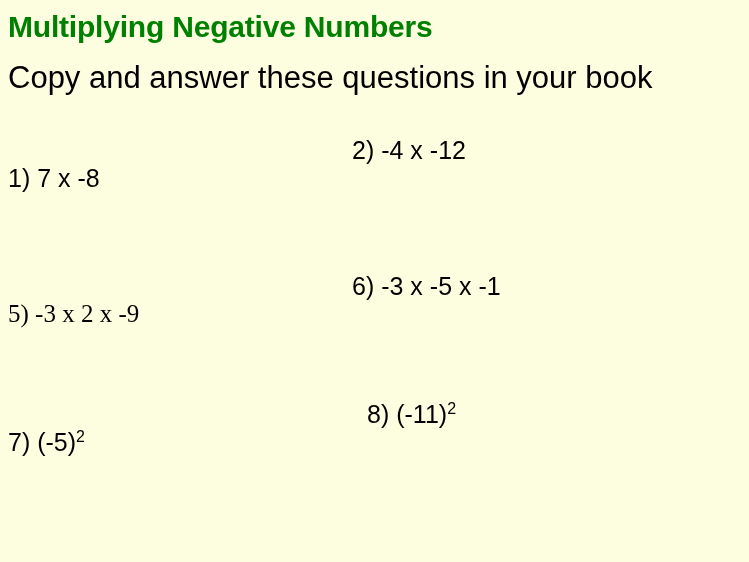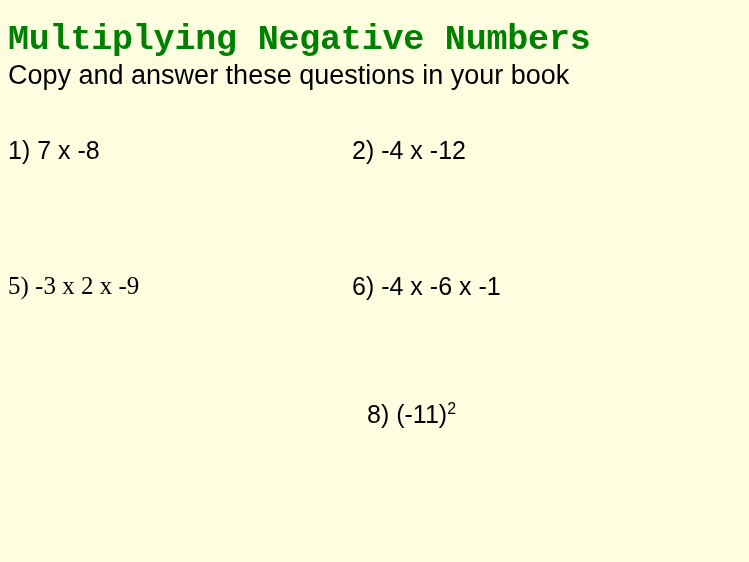--- a/index.html
+++ b/index.html
@@ -16,53 +16,52 @@
   .slide {
     position: relative;
     width: 749px;
     height: 562px;
     background: #FDFDE0;
     box-sizing: border-box;
   }
   .title {
     position: absolute;
     left: 8px;
-    top: 20px;
-    font-size: 35px;
+    top: 10px;
+    font-size: 30px;
     font-weight: bold;
     color: #008000;
     letter-spacing: -0.2px;
     white-space: nowrap;
-    font-family: Liberation Mono, monospace;
   }
   .subtitle {
     position: absolute;
     left: 8px;
     top: 60px;
-    font-size: 27px;
+    font-size: 31px;
     color: #000000;
     white-space: nowrap;
   }
   .questions {
     position: absolute;
     left: 0;
     top: 118px;
     width: 749px;
   }
   .q-row {
     position: relative;
     height: 127px;
   }
   .q-item {
     position: absolute;
     font-size: 25px;
     color: #000000;
     white-space: nowrap;
   }
-  .q-left  { left: 8px; }
+  .q-left  { left: 8px; margin-top: 28px; }
   .q-right { left: 352px; text-align: center; }
   
   .row-0 .q-left  { left: 8px;  top: 18px; }
   .row-0 .q-right { left: 352px; top: 18px; }
   .row-1 .q-left  { left: 8px;  top: 26px; }
   .row-1 .q-right { left: 356px; top: 26px; }
   .row-2 .q-left  { left: 8px;  top: 27px; font-family: Liberation Serif, serif; }
   .row-2 .q-right { left: 352px; top: 27px; }
   .row-3 .q-left  { left: 8px;  top: 28px; }
   .row-3 .q-right { left: 352px; top: 28px; margin-left: 15px; }
@@ -95,25 +94,29 @@
     </div>
 
 
     <div class="q-row row-2">
       <div class="q-item q-left">
         <span>5)</span>
         <span>-3 x 2 x -9</span><span class="exp"></span>
       </div>
       <div class="q-item q-right">
         <span>6)</span>
-        <span>-4 x -6 x -1</span><span class="exp"></span>
+        <span>-3 x -5 x -1</span><span class="exp"></span>
       </div>
     </div>
 
     <div class="q-row row-3">
+      <div class="q-item q-left">
+        <span>7)</span>
+        <span>(-5)</span><span class="exp">2</span>
+      </div>
       <div class="q-item q-right">
         <span>8)</span>
         <span>(-11)</span><span class="exp">2</span>
       </div>
     </div>
 
   </div>
 </div>
 
 </body></html>

